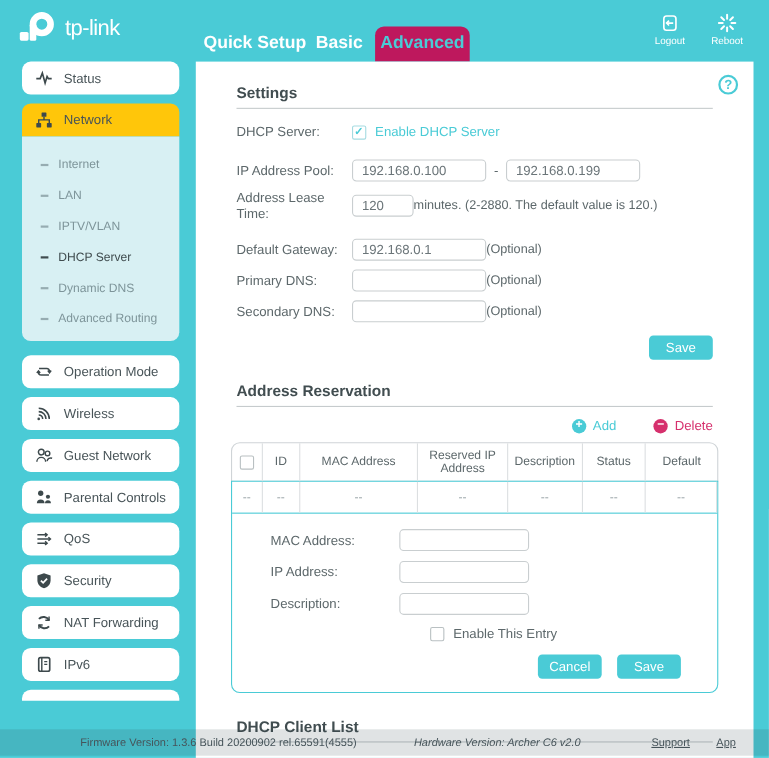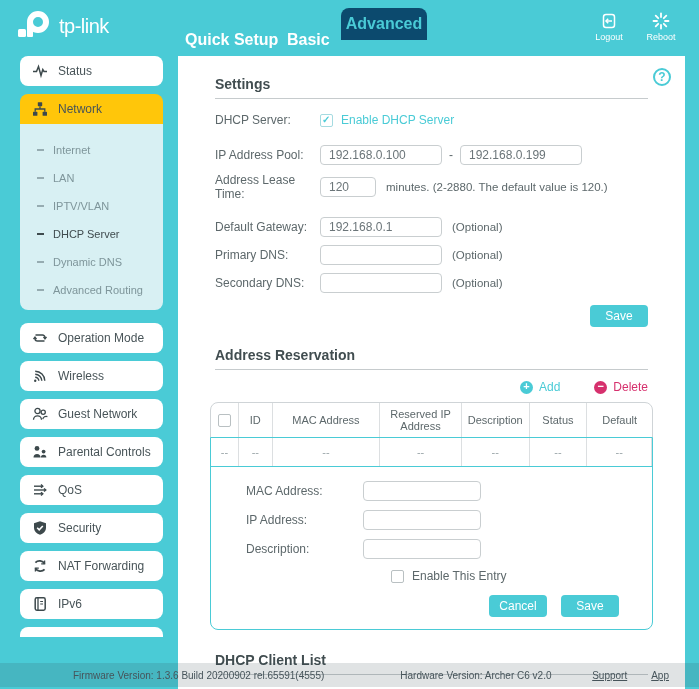--- a/index.html
+++ b/index.html
@@ -7,21 +7,21 @@
   body { font-family:"Liberation Sans", sans-serif; background:#4acbd6; position:relative; overflow:hidden; }
   .page { position:absolute; inset:0; }
 
   
   .header { position:absolute; top:0; left:0; right:0; height:56px; }
   .logo { position:absolute; left:14px; top:9px; display:flex; align-items:center; gap:3px; }
   .logo-text { color:#fff; font-size:20px; font-weight:normal; letter-spacing:-0.5px; }
   .tab { position:absolute; top:31px; font-size:16px; font-weight:bold; color:#fff; cursor:pointer; }
   .tab-qs { left:185px; }
   .tab-basic { left:287px; }
-  .tab-adv { top:8px; left:341px; width:86px; height:32px; background:#0c4a6e; border-radius:8px 8px 0 0;
+  .tab-adv { top:24px; left:341px; width:86px; height:32px; background:#be185d; border-radius:8px 8px 0 0;
              color:#4acbd6; text-align:center; line-height:32px; }
   .header-actions { position:absolute; right:18px; top:12px; display:flex; gap:12px; }
   .h-action { width:40px; display:flex; flex-direction:column; align-items:center; gap:2px; cursor:pointer; }
   .h-action span { color:#fff; font-size:9px; }
 
   
   .sidebar { position:absolute; top:56px; left:0; width:178px; bottom:0; }
   .side-card { width:143px; margin:0 0 8px 20px; height:30px; background:#fff; border-radius:8px;
                display:flex; align-items:center; gap:10px; padding-left:12px; cursor:pointer; }
   .side-card .lbl { font-size:12px; color:#48545 8; color:#485458; }
@@ -49,21 +49,21 @@
   .row .flabel { width:105px; flex:none; font-size:12px; color:#5d686b; }
   .row-dhcp { margin-top:14px; }
   .row-pool { margin-top:18px; }
   .row-lease { margin-top:8px; }
   .row-gw { margin-top:16px; }
   .row-dns { margin-top:8px; }
   .tinput { height:20px; border:1px solid #c9ced0; border-radius:4px; padding:0 8px; font-size:12px;
             color:#6b7579; font-family:inherit; outline:none; background:#fff; }
   .w122 { width:122px; } .w56 { width:56px; } .w118 { width:118px; }
   .sep { margin:0 7px; color:#5d686b; font-size:12px; }
-  .hint { margin-left:10px; font-size:11.5px; color:#5d686b; }
+  .hint { margin-left:0; font-size:11.5px; color:#5d686b; }
   .teal-label { color:#4acbd6; font-size:12px; margin-left:8px; }
   .cb { width:13px; height:13px; border:1px solid #b9c0c2; border-radius:2px; background:#fff;
         display:inline-block; position:relative; flex:none; cursor:pointer; }
   .cb.checked { border-color:#a5dbe1; }
   .cb.checked::after { content:"✓"; position:absolute; left:1px; top:-1px; font-size:10px;
         color:#4acbd6; font-weight:bold; }
   .btn { background:#4acbd6; color:#fff; border:none; border-radius:4px; font-size:12px; height:22px;
          min-width:58px; font-family:inherit; cursor:pointer; }
   .save-wrap { margin-top:12px; text-align:right; }
 
@@ -91,21 +91,21 @@
            justify-content:center; border-right:1px solid #dcdfe1; }
   .ar-form { padding:14px 0 12px; }
   .f-row { display:flex; align-items:center; padding-left:35px; margin-bottom:9px; }
   .f-row .flabel { width:117px; flex:none; font-size:12px; color:#5d686b; }
   .f-check { display:flex; align-items:center; gap:8px; margin:10px 0 0 152px; font-size:12px; color:#5d686b;padding-left:28px; }
   .f-buttons { display:flex; justify-content:flex-end; gap:14px; padding-right:33px; margin-top:12px; }
 
   
   .footer { position:absolute; left:0; right:0; bottom:2px; height:24px; background:rgba(45,66,72,0.15);
             display:flex; align-items:center; font-size:10px; color:#46545a; padding:0 30px 0 73px; }
-  .footer .hw { margin-left:76px; }
+  .footer .hw { margin-left:52px;font-style:italic; }
   .footer .links { margin-left:auto; display:flex; gap:24px; }
   .footer a { color:#46545a; text-decoration:underline; cursor:pointer; }
 </style>
 </head>
 <body>
 
 <div class="page">
 
   <div class="header">
     <div class="logo">

